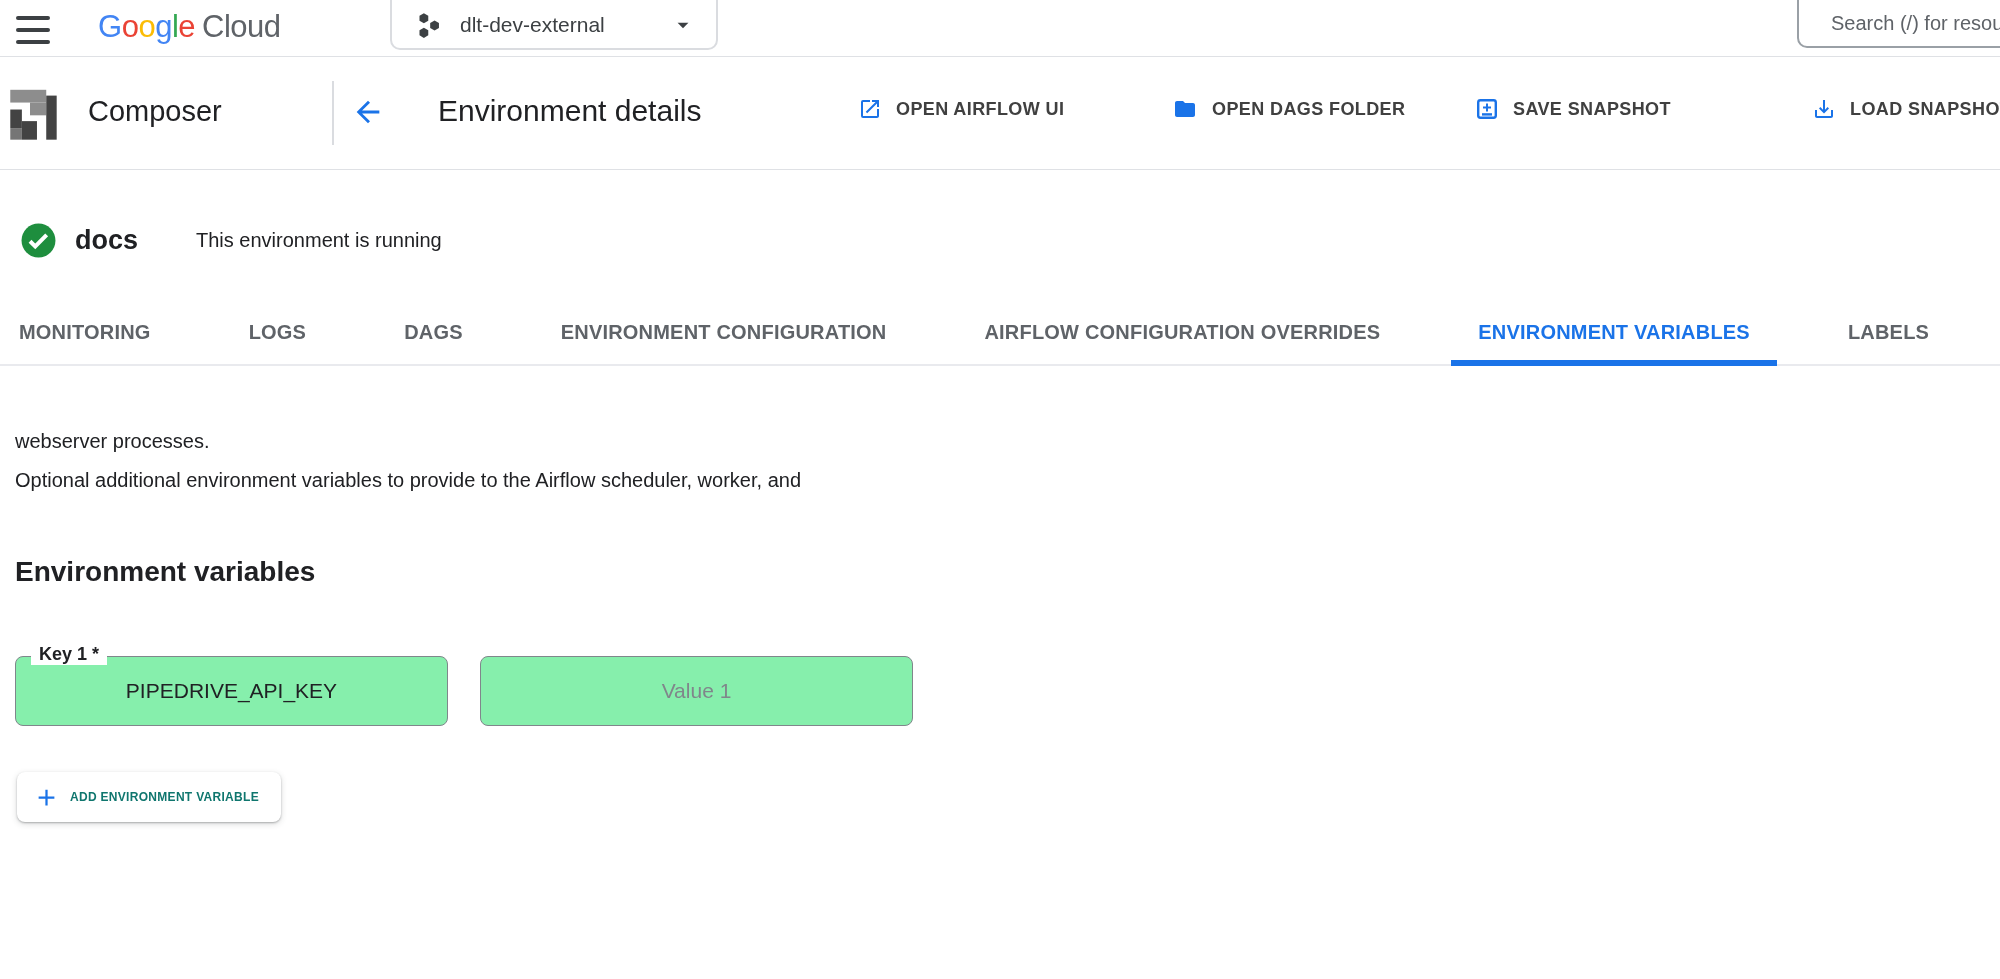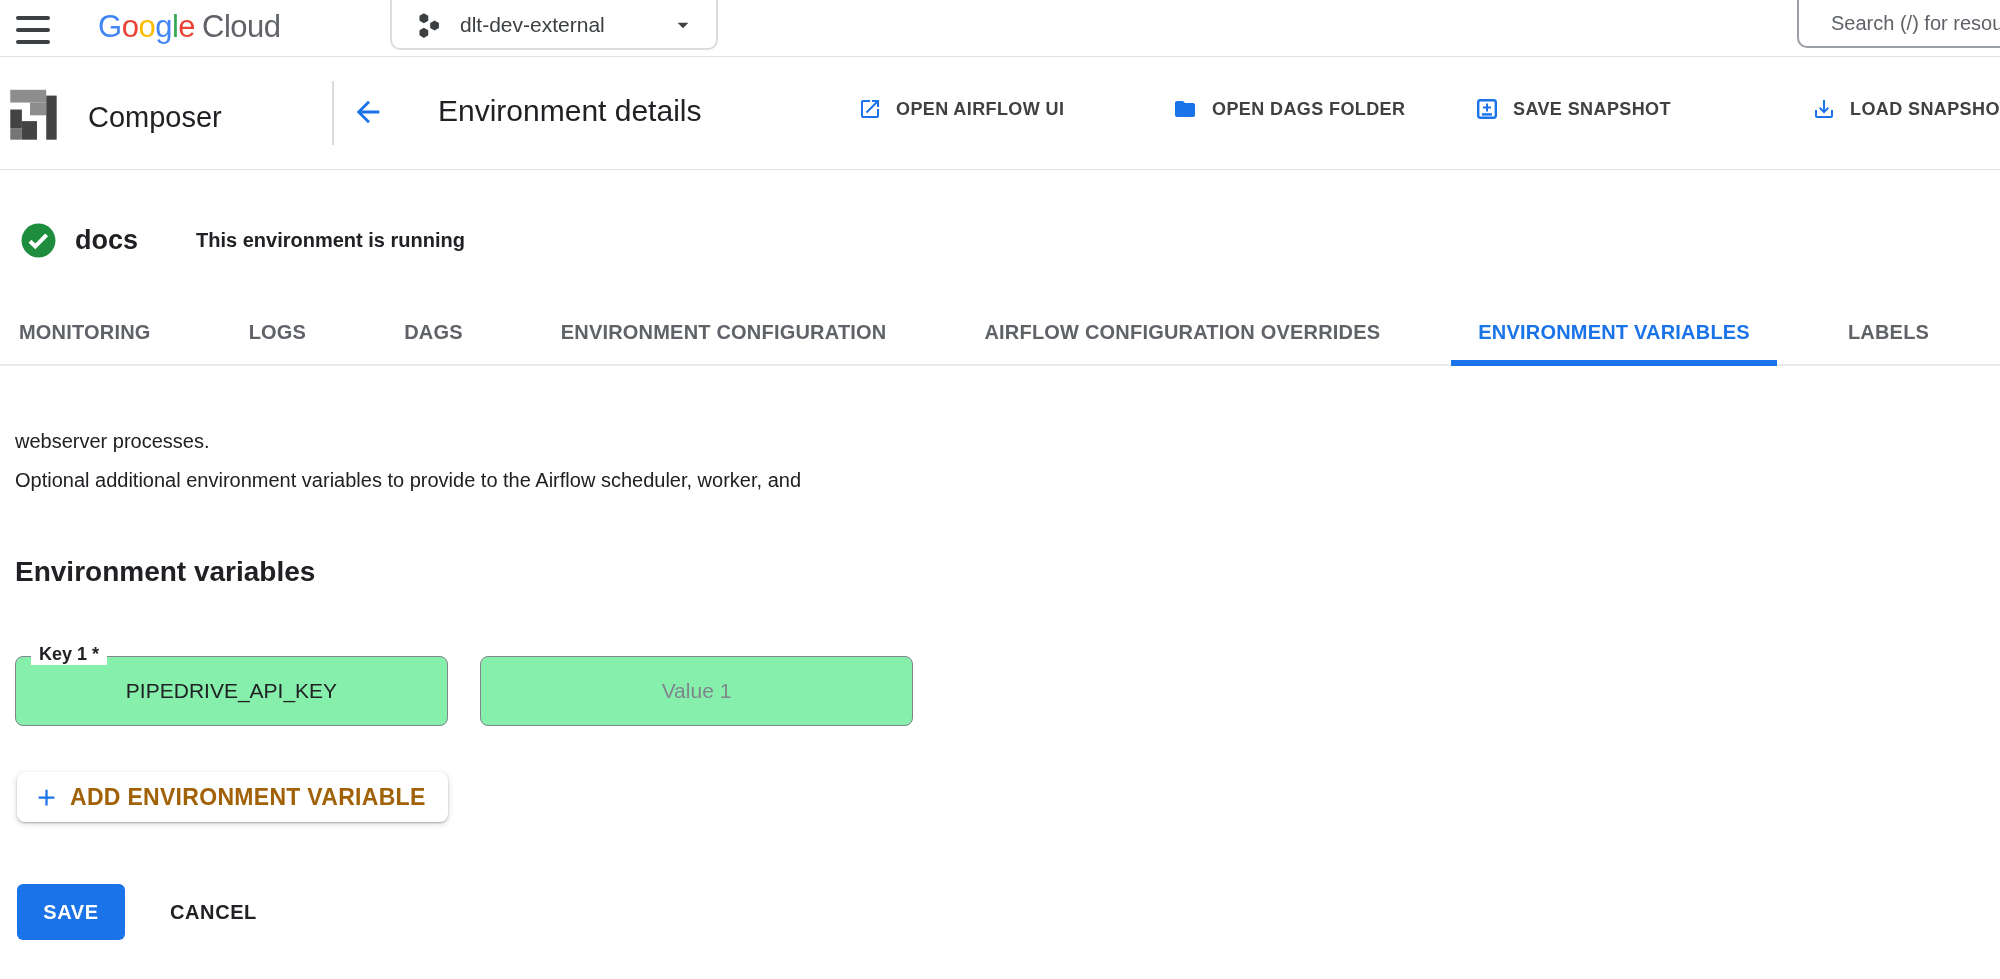--- a/index.html
+++ b/index.html
@@ -15,32 +15,32 @@
   .selector { position:absolute; left:390px; top:-14px; width:328px; height:64px; border:2px solid #dadce0; border-radius:10px; background:#fff; display:flex; align-items:center; padding:14px 20px 0 24px; cursor:pointer; }
   .selector .pname { font-size:21px; color:#3c4043; margin-left:17px; white-space:nowrap; }
   .selector svg.caret { margin-left:auto; }
   .search { position:absolute; left:1797px; top:-14px; width:320px; height:62px; border:2px solid #9aa0a6; border-radius:10px; background:#fff; display:flex; align-items:center; padding:12px 0 0 32px; }
   .search input { border:none; outline:none; width:280px; font-size:20px; color:#3c4043; background:transparent; font-family:inherit; }
   .search input::placeholder { color:#5f6368; }
 
   
   .appbar { position:relative; height:113px; border-bottom:1px solid #dfe1e5; background:#fff; }
   .composer-logo { position:absolute; left:1px; top:26px; }
-  .product { position:absolute; left:88px; top:38px; font-size:29px; color:#202124;margin-top:6px; }
+  .product { position:absolute; left:88px; top:38px; font-size:29px; color:#202124; }
   .vdiv { position:absolute; left:332px; top:24px; width:2px; height:64px; background:#dadce0; }
   .backbtn { position:absolute; left:350px; top:38px; width:36px; height:36px; cursor:pointer; background:none; border:none; }
   .pagetitle { position:absolute; left:438px; top:37px; font-size:30px; color:#202124; }
   .appbtn { position:absolute; top:40px; display:flex; align-items:center; gap:14px; background:none; border:none; cursor:pointer;
             color:#404040; font-size:18px; font-weight:700; letter-spacing:0.4px; font-family:inherit; white-space:nowrap; }
   .appbtn.b1{left:858px;} .appbtn.b2{left:1172px;} .appbtn.b3{left:1475px;} .appbtn.b4{left:1812px;}
 
   
   .statusrow { position:relative; height:36px; margin-top:52px; padding-left:20px; display:flex; align-items:center; }
   .statusrow .envname { font-size:27px; font-weight:700; margin-left:18px; }
-  .statusrow .msg { font-size:20px; margin-left:58px;font-weight:bold; }
+  .statusrow .msg { font-size:20px; margin-left:58px; }
 
   
   .tabs { display:flex; gap:44px; margin-top:42px; height:66px; border-bottom:2px solid #e9eaee; }
   .tab { display:flex; align-items:center; padding:0 27px; position:relative; font-size:20px; font-weight:700; letter-spacing:0.2px; color:#5f6368; white-space:nowrap; cursor:pointer; }
   .tab:first-child { margin-left:-8px; }
   .tab.active { color:#1a73e8; }
   .tab.active::after { content:""; position:absolute; left:0; right:0; bottom:-2px; height:6px; background:#1a73e8; }
 
   
   .content { padding-left:15px; }
@@ -50,21 +50,21 @@
   .fieldsrow { margin-top:68px; display:flex; }
   .field { position:relative; width:433px; height:70px; border:1.5px solid #80868b; border-radius:8px; background:#86efac; }
   .field.value { margin-left:32px; }
   .field .flabel { position:absolute; top:-13px; left:15px; background:#fff; padding:0 8px; font-size:18px; font-weight:700; color:#202124; }
   .field input { width:100%; height:100%; border:none; outline:none; background:transparent; font-family:inherit; font-size:21px; color:#202124; padding:0 20px; border-radius:8px;text-align:center; }
   .field input::placeholder { color:#80868b; }
 
   .addbtn { margin-top:46px; margin-left:2px; height:50px; display:inline-flex; align-items:center; gap:10px; padding:0 22px 0 16px;
     background:#fff; border:none; border-radius:8px; cursor:pointer;
     box-shadow:0 1px 2px rgba(60,64,67,.35), 0 2px 6px rgba(60,64,67,.18);
-    color:#a16207; font-size:23px; font-weight:700; letter-spacing:0.3px; font-family:inherit; white-space:nowrap; }
+    color:#0f766e; font-size:12px; font-weight:700; letter-spacing:0.3px; font-family:inherit; white-space:nowrap; }
 
   .saverow { margin-top:62px; margin-left:2px; display:flex; align-items:center; }
   .savebtn { width:108px; height:56px; background:#1a73e8; color:#fff; border:none; border-radius:6px;
     font-size:20px; font-weight:700; letter-spacing:0.6px; font-family:inherit; cursor:pointer; }
   .cancelbtn { margin-left:45px; background:none; border:none; color:#202124; font-size:20px; font-weight:700; letter-spacing:0.6px; font-family:inherit; cursor:pointer; }
 </style>
 </head>
 <body>
 
 <header class="topbar">
@@ -176,17 +176,13 @@
     </div>
   </div>
 
   <button class="addbtn">
     <svg width="27" height="27" viewBox="0 0 24 24">
       <path fill="#1a73e8" d="M11 5h2v6h6v2h-6v6h-2v-6H5v-2h6z"></path>
     </svg>
     <span>ADD ENVIRONMENT VARIABLE</span>
   </button>
 
-  <div class="saverow">
-    <button class="savebtn">SAVE</button>
-    <button class="cancelbtn">CANCEL</button>
-  </div>
 </main>
 
 </body></html>

